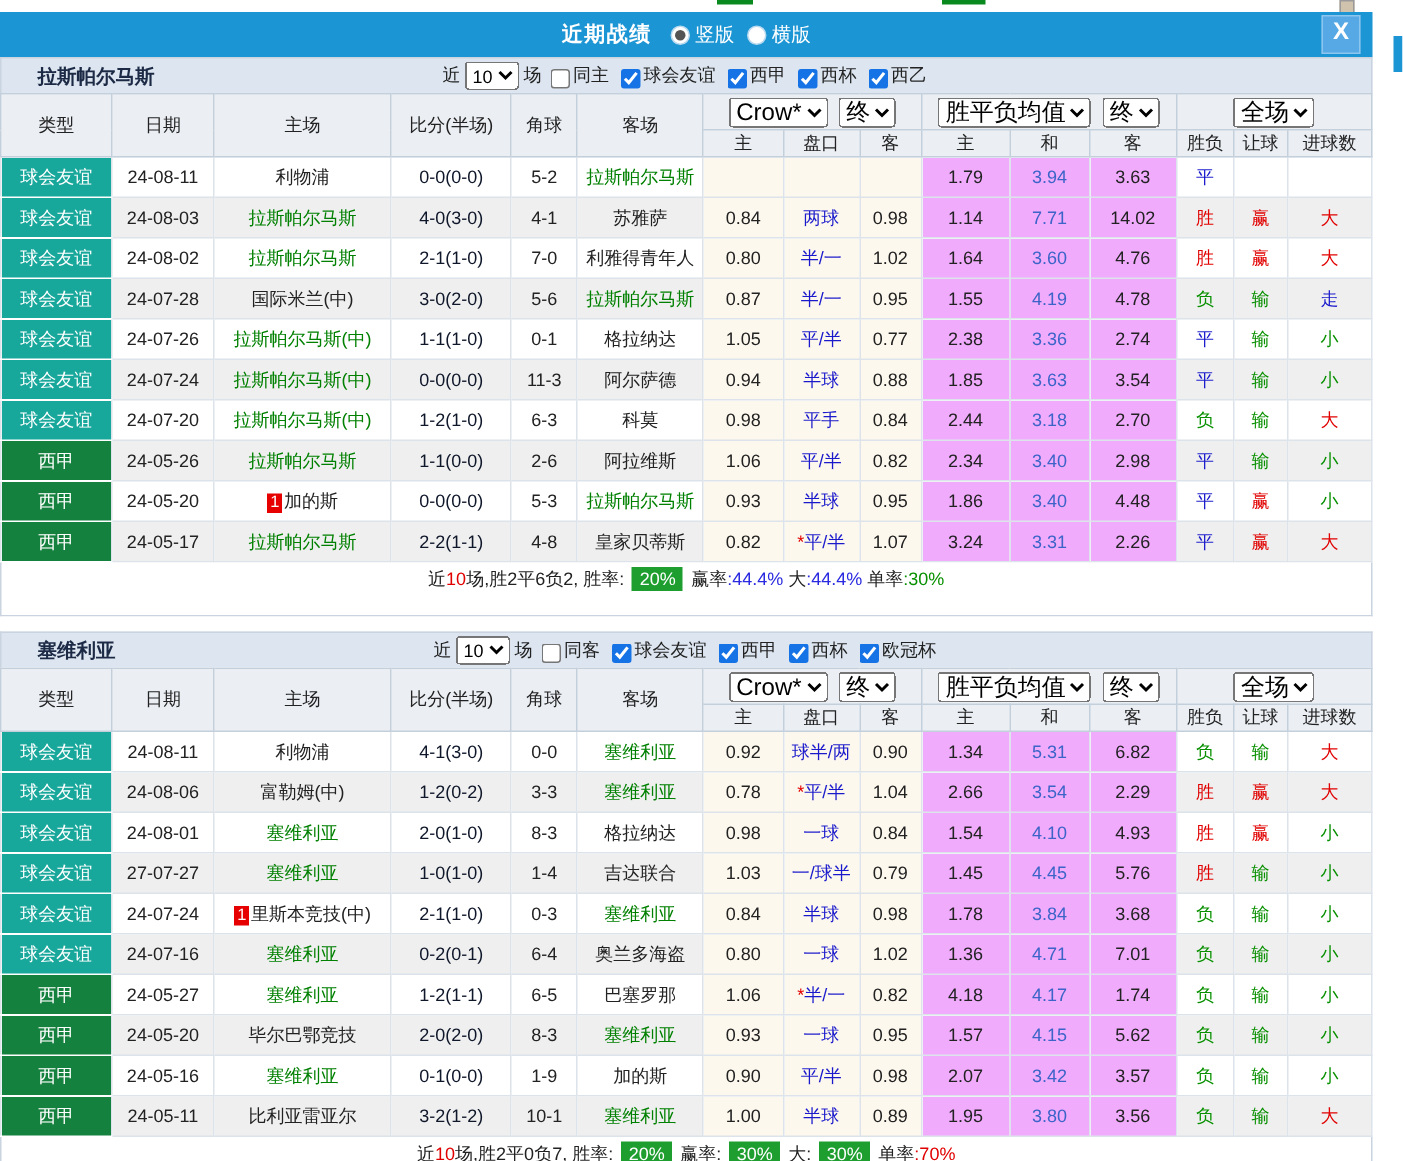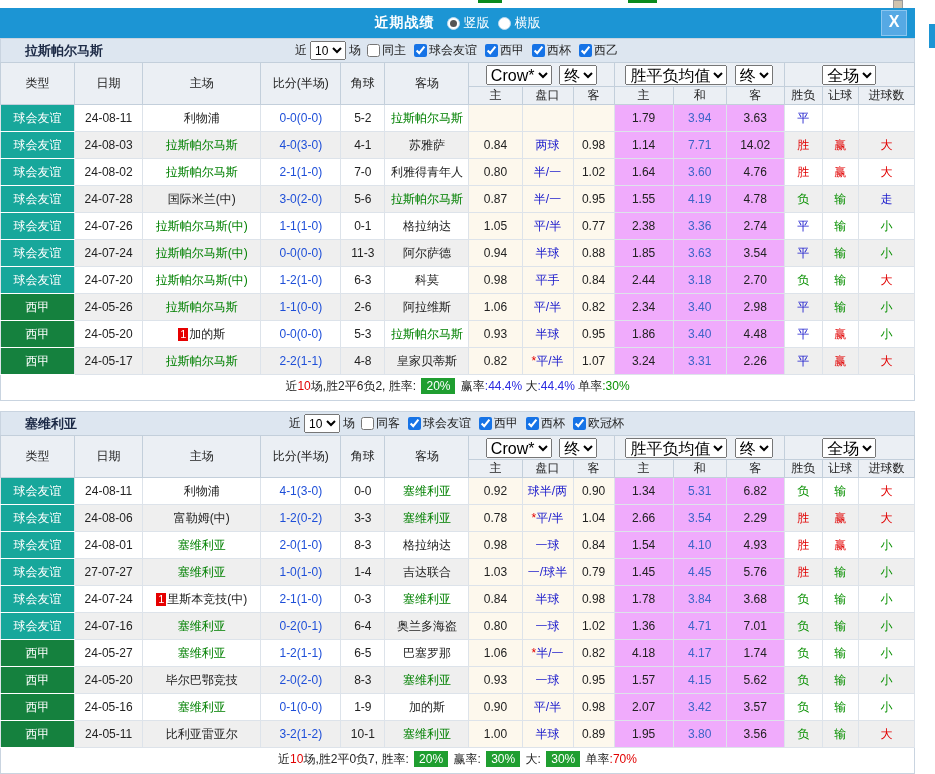--- a/index.html
+++ b/index.html
@@ -22,43 +22,43 @@
   .radio.sel::after { content:""; position:absolute; left:2px; top:2px; width:7px; height:7px; border-radius:50%; background:#555; }
   .close-btn {
     position:absolute; right:8px; top:2px; width:26px; height:26px;
     background:#56a9e4; border:1px solid #8cc6ef; color:#fff; font-size:16px;
     font-weight:bold; line-height:22px; text-align:center; cursor:pointer;
   }
   .section-head { position:relative; height:24px; background:#dde6f0; display:flex; align-items:center; border:1px solid #c9d4e0; border-bottom:none; }
   .team-name { position:absolute; left:24px; font-size:13px; font-weight:bold; color:#1c2a46; }
   .filters { margin:0 auto; display:flex; align-items:center; font-size:12px; color:#222; }
   .filters select { font-size:12px; height:19px; margin:0 3px; }
-  .filters label { display:flex; align-items:center; margin-right:2px; }
+  .filters label { display:flex; align-items:flex-end; margin-right:2px; }
   .filters input[type=checkbox] { width:13px; height:13px; accent-color:#1673e6; margin:0 2px 0 6px; }
   table { width:915px; table-layout:fixed; border-collapse:collapse; font-size:12px; text-align:center; }
   th { background:#ebeff4; border:1px solid #c3cfdb; font-weight:normal; color:#222; padding:0; }
   thead tr.hr1 th { height:24px; }
   thead tr.hr2 th { height:18px; }
   th select { font-size:16px; height:20px; margin:0 2px; }
   td { border:1px solid #dde3ea; height:27px; padding:0 1px; color:#222; overflow:hidden; white-space:nowrap; }
   tr.even td { background:#efefef; }
   tr.odd td { background:#ffffff; }
   td.type { color:#fff; border-bottom:1px solid #fff; border-top:1px solid #fff; }
   tr.odd td.type.frd, tr.even td.type.frd { background:#17a79b; }
   tr.odd td.type.lig, tr.even td.type.lig { background:#15813e; }
   tr.odd td.cream, tr.even td.cream { background:#fdf8ed; }
   tr.odd td.pale,  tr.even td.pale  { background:#f0abfc; }
-  td.score { color:#1d4ed8; }
+  td.score { color:#0f172a; }
   td.line { color:#1a1acc; }
   td.draw { color:#3c64c8; }
   .team-g { color:#008000; }
   .star { color:#e10000; }
   .badge1 { display:inline-block; background:#e60000; color:#fff; font-size:11px; line-height:13px; padding:0 2px; margin-right:1px; }
   td.c-r { color:#e10000; } td.c-g { color:#089000; } td.c-b { color:#1a1acc; }
-  .summary { height:26px; border:1px solid #c9d4e0; border-top:none; background:#fff; text-align:center; font-size:12px; padding-top:3px; color:#222; }
+  .summary { height:36px; border:1px solid #c9d4e0; border-top:none; background:#fff; text-align:center; font-size:12px; padding-top:3px; color:#222; }
   .s-p { color:#222; } .s-r { color:#e10000; } .s-bl { color:#2a2ae0; } .s-gr { color:#089000; }
   .s-bg { background:#1f9e30; color:#fff; padding:1px 5px; margin:0 2px; }
   .gap { height:10px; background:#fff; }
 </style>
 </head>
 <body>
 
 <div class="frag" style="left:478px;top:0;width:24px;height:3px;background:#0a8a1e;"></div>
 <div class="frag" style="left:628px;top:0;width:29px;height:3px;background:#0a8a1e;"></div>
 <div class="frag" style="left:893px;top:0;width:10px;height:13px;background:#cfc3ae;border:1px solid #9a9a9a;"></div>

